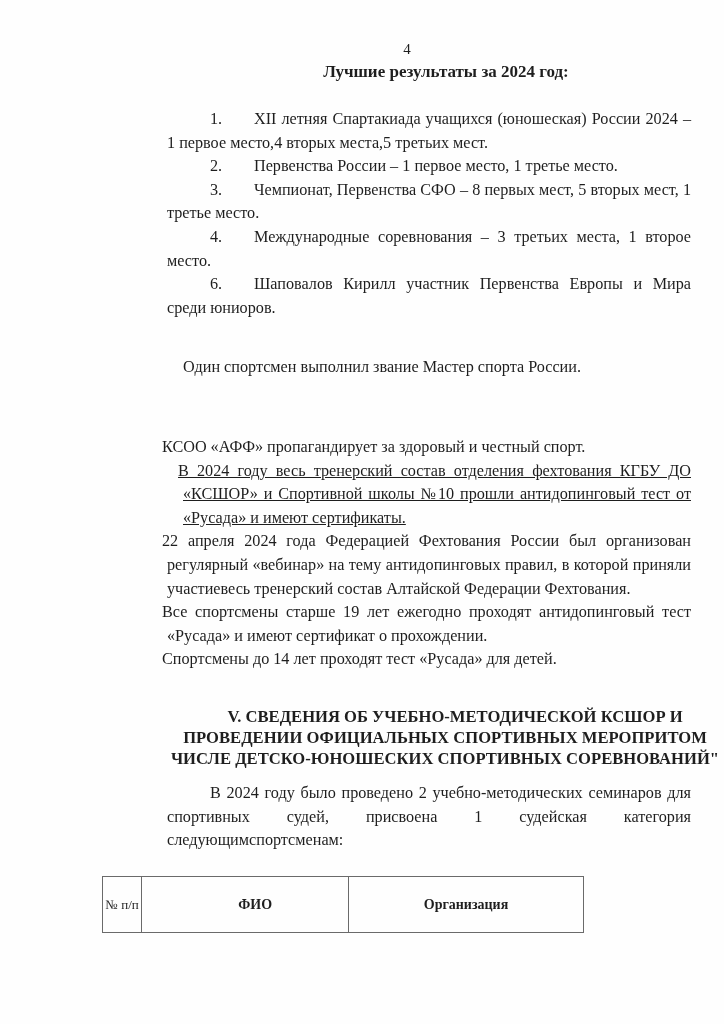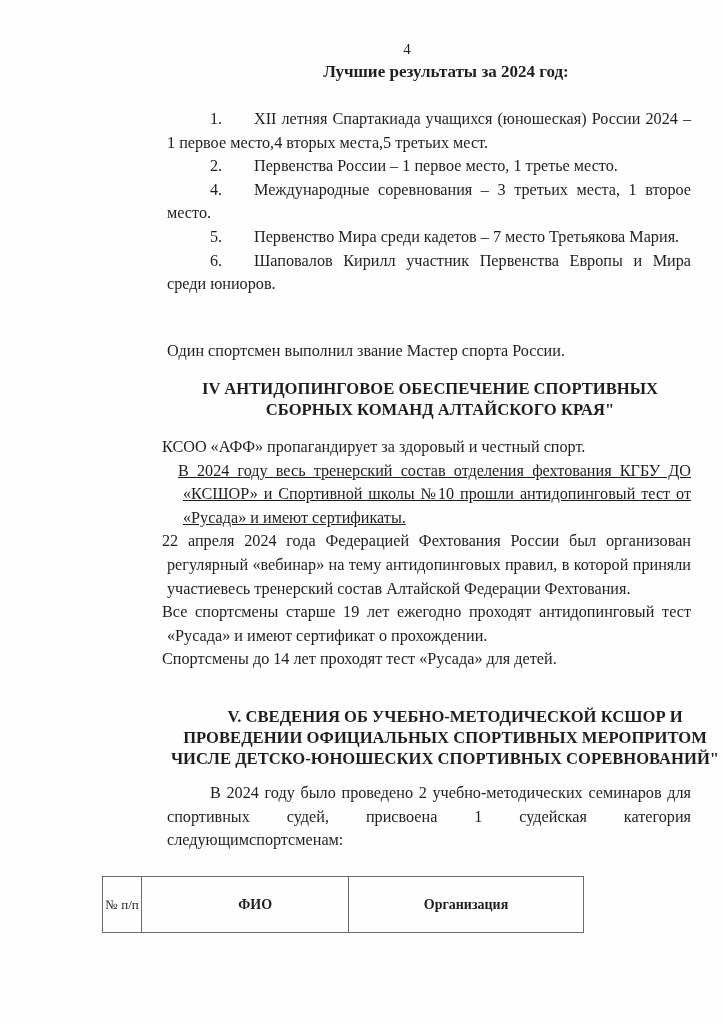--- a/index.html
+++ b/index.html
@@ -107,33 +107,29 @@
 
   <div class="page-number">
     <span>4</span>
   </div>
 
   <div class="h-results">Лучшие результаты за 2024 год:</div>
 
   <div class="content" style="top:108px;">
     <p class="list-item"><span class="num">1.</span><span>XII летняя Спартакиада учащихся (юношеская) России 2024 – 1 первое место,4 вторых места,5 третьих мест.</span></p>
     <p class="list-item"><span class="num">2.</span><span>Первенства России – 1 первое место, 1 третье место.</span></p>
+    <p class="list-item"><span class="num">3.</span><span>Чемпионат, Первенства СФО – 8 первых мест, 5 вторых мест, 1 третье место.</span></p>
     <p class="list-item"><span class="num">4.</span><span>Международные соревнования – 3 третьих места, 1 второе место.</span></p>
-    <p class="list-item"><span class="num">5.</span><span>Первенство Мира среди кадетов – 7 место Третьякова Мария.</span></p>
     <p class="list-item"><span class="num">6.</span><span>Шаповалов Кирилл участник Первенства Европы и Мира среди юниоров.</span></p>
   </div>
 
   <div class="content" style="top:340px;">
-    <p style="margin:0;">Один спортсмен выполнил звание Мастер спорта России.</p>
+    <p style="margin:16px;">Один спортсмен выполнил звание Мастер спорта России.</p>
   </div>
 
-  <div class="content" style="top:378px; left:160px; width:540px;">
-    <p class="section-heading">IV АНТИДОПИНГОВОЕ ОБЕСПЕЧЕНИЕ СПОРТИВНЫХ</p>
-    <p class="section-heading" style="padding-left:20px;">СБОРНЫХ КОМАНД АЛТАЙСКОГО КРАЯ"</p>
-  </div>
 
   <div class="content" style="top:436px;">
     <p class="para" style="text-indent:-5px;">КСОО «АФФ» пропагандирует за здоровый и честный спорт.</p>
     <p class="para" style="text-indent:-5px; margin-left:16px;text-decoration:underline;"><span>В 2024 году весь тренерский состав отделения фехтования КГБУ ДО «КСШОР» и Спортивной школы №10 прошли антидопинговый тест от «Русада» и имеют сертификаты.</span></p>
     <p class="para" style="text-indent:-5px;">22 апреля 2024 года Федерацией Фехтования России был организован регулярный «вебинар» на тему антидопинговых правил, в которой приняли участиевесь тренерский состав Алтайской Федерации Фехтования.</p>
     <p class="para" style="text-indent:-5px;">Все спортсмены старше 19 лет ежегодно проходят антидопинговый тест «Русада» и имеют сертификат о прохождении.</p>
     <p class="para" style="text-indent:-5px;">Спортсмены до 14 лет проходят тест «Русада» для детей.</p>
   </div>
 
   <div class="content" style="top:706px; left:150px; width:570px;">

